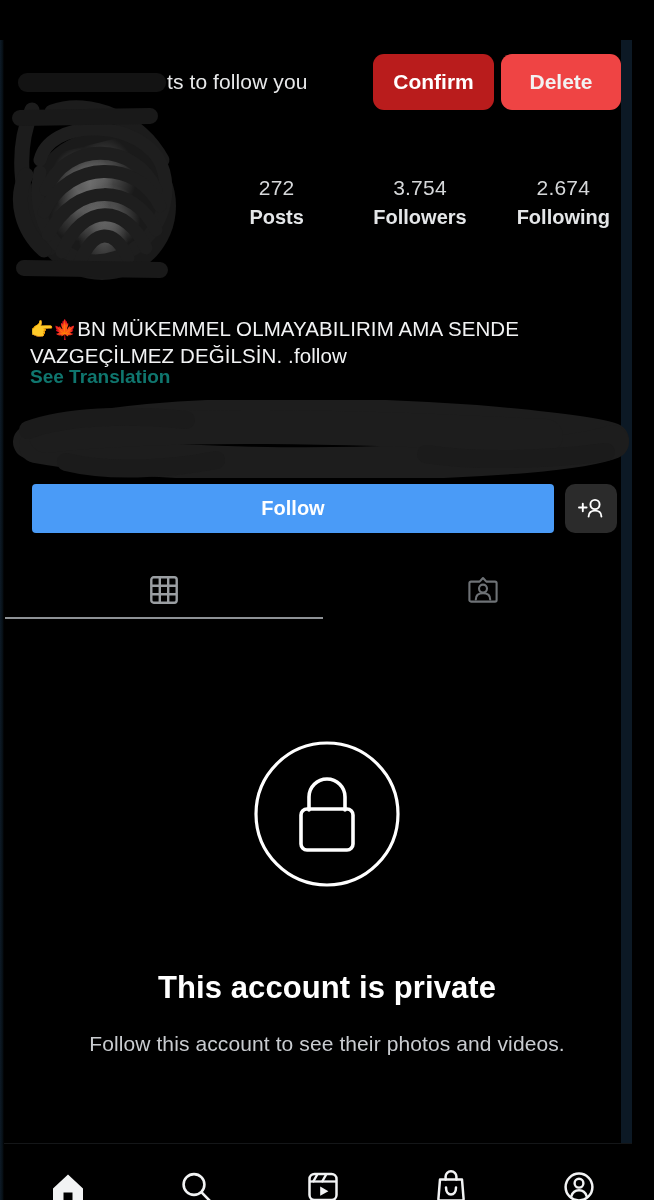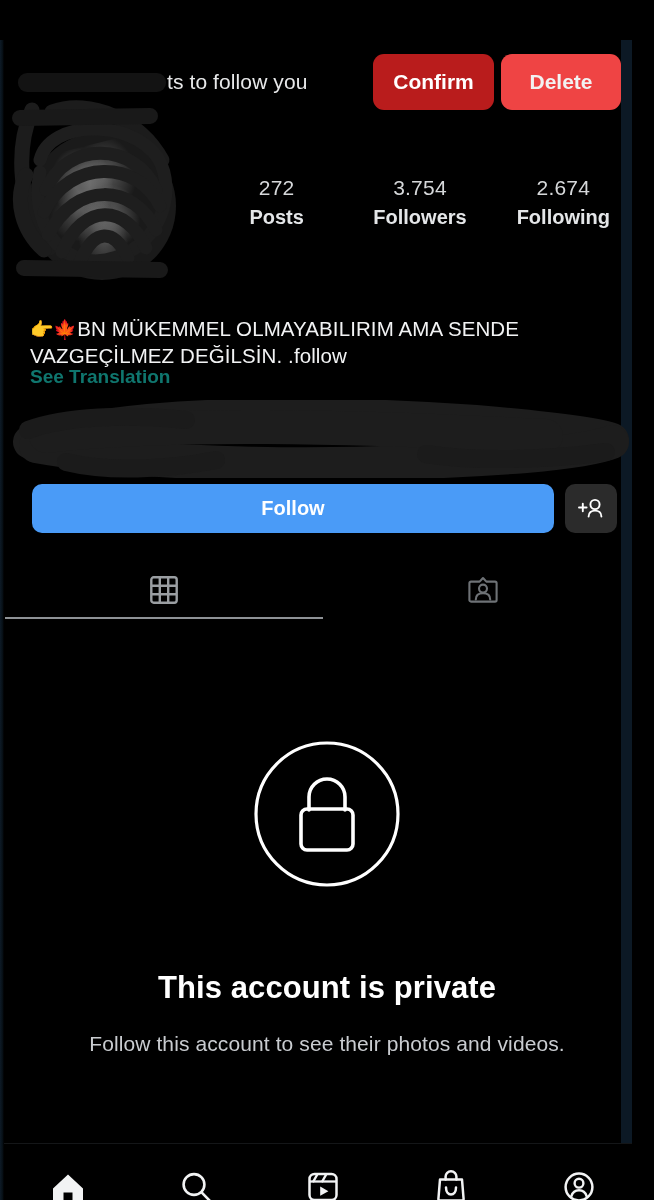--- a/index.html
+++ b/index.html
@@ -175,21 +175,21 @@
     width: 625px; height: 78px;
   }
 
   
   .btn-follow {
     position: absolute;
     left: 32px; top: 444px;
     width: 522px; height: 49px;
     background: #4a9bf7;
     border: none;
-    border-radius: 10px;
+    border-radius: 4px;
     color: #ffffff;
     font-size: 20px;
     font-weight: bold;
     font-family: "Liberation Sans", sans-serif;
     cursor: pointer;
   }
   .btn-adduser {
     position: absolute;
     left: 565px; top: 444px;
     width: 52px; height: 49px;

